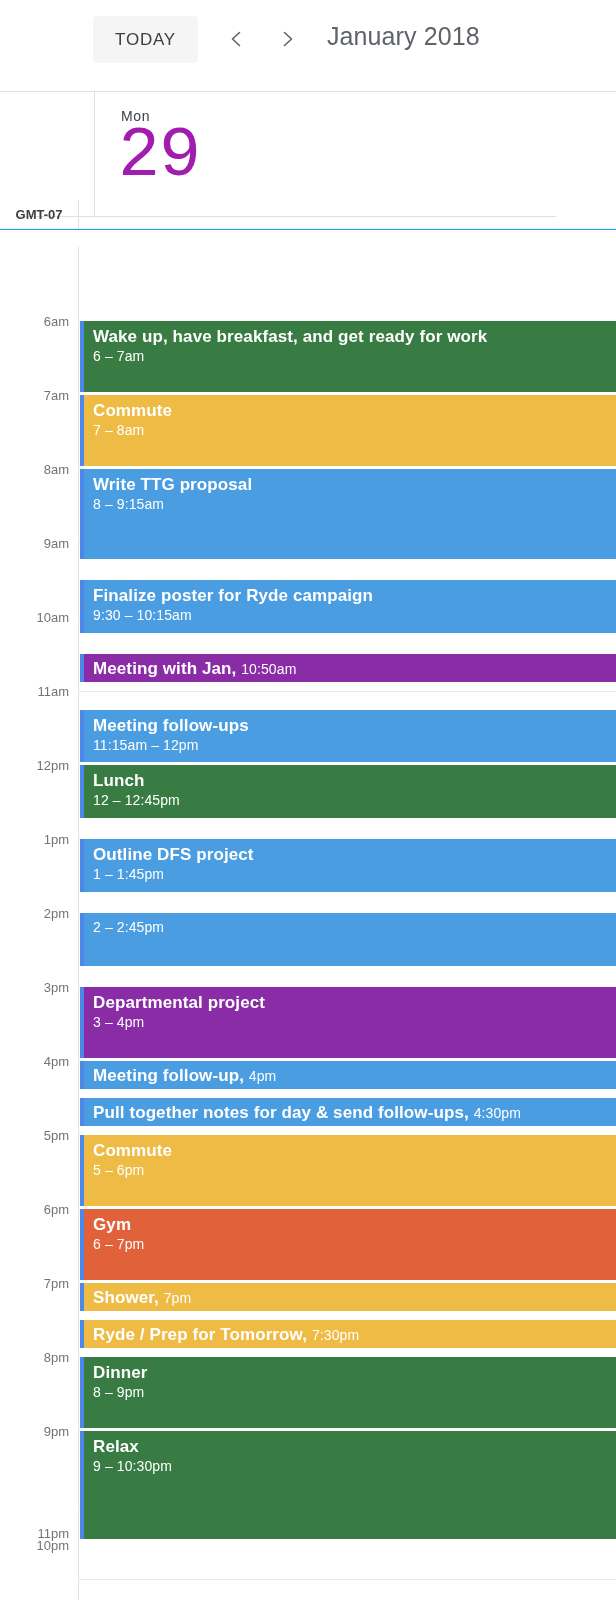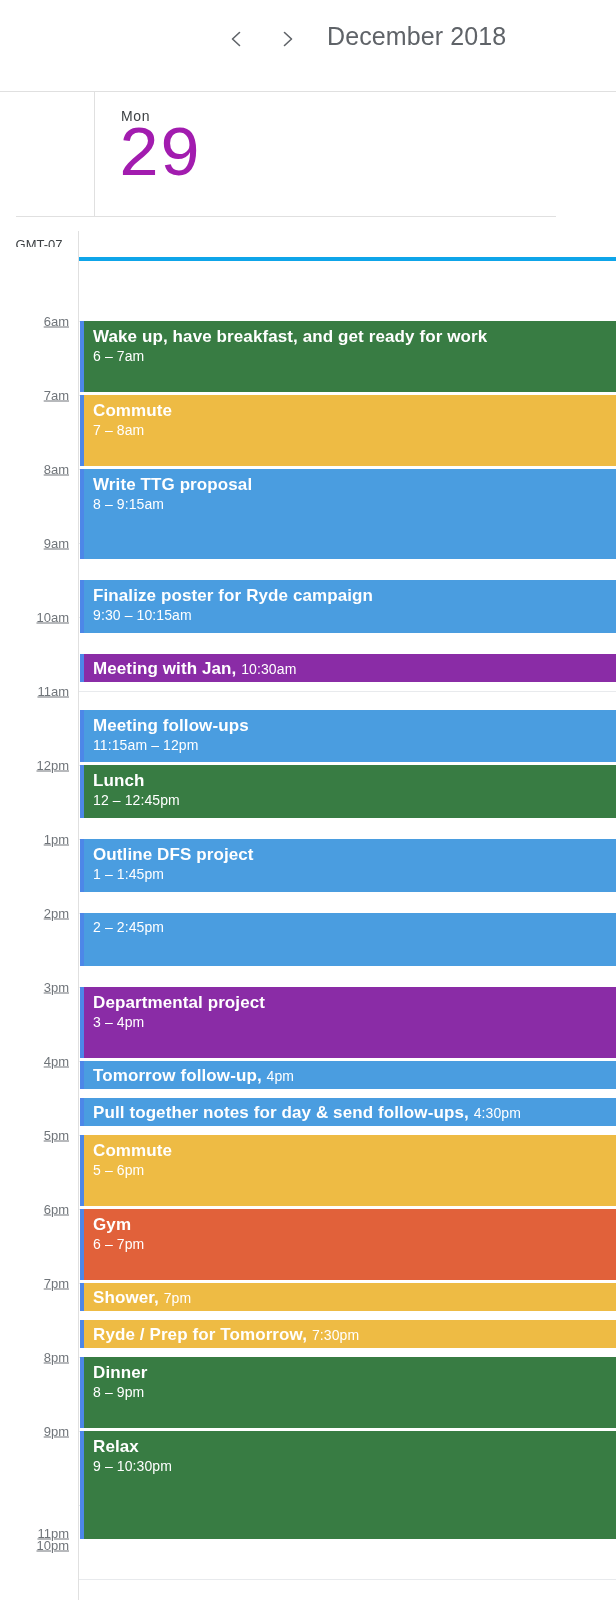--- a/index.html
+++ b/index.html
@@ -98,24 +98,25 @@
     font-weight: 400;
     color: #a21caf;
     line-height: 1;
     letter-spacing: -1px;
     font-family: Liberation Mono, monospace;
   }
 
   
   #tz-row {
     position: absolute;
-    left: 0; top: 231px;
+    left: 0; top: 200px;
     width: 616px; height: 30px;
-    border-bottom: 4px solid #0ea5e9;
-    box-sizing: border-box;
+    border-bottom: 1px solid #0ea5e9;
+    box-sizing: border-box;
+    font-weight: bold;
   }
   #tz-label {
     position: absolute;
     left: 0; top: 0;
     width: 79px; height: 100%;
     border-right: 1px solid #e0e0e0;
     box-sizing: border-box;
     display: flex;
     align-items: center;
     justify-content: center;
@@ -141,21 +142,20 @@
     z-index: 4;
   }
   .hour-label {
     position: absolute;
     right: 9px;
     font-size: 13px;
     color: #70757a;
     text-align: right;
     white-space: nowrap;
     transform: translateY(-50%);
-    text-decoration: underline;
   }
   .hour-line {
     position: absolute;
     left: 79px;
     right: 0;
     height: 0;
     border-top: 1px solid #e8eaed;
   }
   #events-layer {
     position: absolute;
@@ -205,34 +205,35 @@
     display: inline;
   }
   .event.compact {
     padding-top: 4px;
   }
 </style>
 </head>
 <body>
 
 <div id="toolbar">
+  <button id="today-button">TODAY</button>
 
   <div class="nav-arrow" id="prev-arrow">
     <svg width="20" height="20" viewBox="0 0 20 20" aria-hidden="true">
       <polyline points="12.5,3.5 5.5,10 12.5,16.5" fill="none" stroke="#5f6368" stroke-width="1.6" stroke-linecap="round" stroke-linejoin="round"></polyline>
     </svg>
   </div>
 
   <div class="nav-arrow" id="next-arrow">
     <svg width="20" height="20" viewBox="0 0 20 20" aria-hidden="true">
       <polyline points="7.5,3.5 14.5,10 7.5,16.5" fill="none" stroke="#5f6368" stroke-width="1.6" stroke-linecap="round" stroke-linejoin="round"></polyline>
     </svg>
   </div>
 
-  <div id="period-title">December 2018</div>
+  <div id="period-title">January 2018</div>
 </div>
 
 <div id="day-header-row">
   <div id="day-header-gutter"></div>
   <div id="day-header-cell">
     <div id="day-name">Mon</div>
     <div id="day-number">29</div>
   </div>
 </div>
 
@@ -280,29 +281,29 @@
       <div class="hour-line" style="top: 1184px;"></div>
       <div class="hour-line" style="top: 1258px;"></div>
       <div class="hour-line" style="top: 1332px;"></div>
     </div>
   <div id="events-layer">
       <div class="event" style="top: 74px; height: 71px; background: rgb(56, 124, 67); border-left-color: rgb(77, 135, 232);"><span class="ev-title">Wake up, have breakfast, and get ready for work</span><span class="ev-time">6 – 7am</span></div>
       <div class="event" style="top: 148px; height: 71px; background: rgb(238, 187, 68); border-left-color: rgb(77, 135, 232);"><span class="ev-title">Commute</span><span class="ev-time">7 – 8am</span></div>
       <div class="event" style="top: 222px; height: 89.5px; background: rgb(74, 157, 224); border-left-color: rgb(77, 135, 232);"><span class="ev-title">Write TTG proposal</span><span class="ev-time">8 – 9:15am</span></div>
       <div class="event" style="top: 333px; height: 52.5px; background: rgb(74, 157, 224); border-left-color: rgb(77, 135, 232);"><span class="ev-title">Finalize poster for Ryde campaign</span><span class="ev-time">9:30 – 10:15am</span></div>
       <div class="event compact" style="top: 407px; height: 28.08px; background: rgb(138, 44, 166); border-left-color: rgb(77, 135, 232);">
-        <div><span class="ev-title">Meeting with Jan</span><span class="ev-time">10:30am</span></div>
+        <div><span class="ev-title">Meeting with Jan</span><span class="ev-time">10:50am</span></div>
       </div>
       <div class="event" style="top: 462.5px; height: 52.5px; background: rgb(74, 157, 224); border-left-color: rgb(77, 135, 232);"><span class="ev-title">Meeting follow-ups</span><span class="ev-time">11:15am – 12pm</span></div>
       <div class="event" style="top: 518px; height: 52.5px; background: rgb(56, 124, 67); border-left-color: rgb(77, 135, 232);"><span class="ev-title">Lunch</span><span class="ev-time">12 – 12:45pm</span></div>
       <div class="event" style="top: 592px; height: 52.5px; background: rgb(74, 157, 224); border-left-color: rgb(77, 135, 232);"><span class="ev-title">Outline DFS project</span><span class="ev-time">1 – 1:45pm</span></div>
       <div class="event" style="top: 666px; height: 52.5px; background: rgb(74, 157, 224); border-left-color: rgb(77, 135, 232);"><span class="ev-time">2 – 2:45pm</span></div>
       <div class="event" style="top: 740px; height: 71px; background: rgb(138, 44, 166); border-left-color: rgb(77, 135, 232);"><span class="ev-title">Departmental project</span><span class="ev-time">3 – 4pm</span></div>
       <div class="event compact" style="top: 814px; height: 28.08px; background: rgb(74, 157, 224); border-left-color: rgb(77, 135, 232);">
-        <div><span class="ev-title">Tomorrow follow-up</span><span class="ev-time">4pm</span></div>
+        <div><span class="ev-title">Meeting follow-up</span><span class="ev-time">4pm</span></div>
       </div>
       <div class="event compact" style="top: 851px; height: 28.08px; background: rgb(74, 157, 224); border-left-color: rgb(77, 135, 232);">
         <div><span class="ev-title">Pull together notes for day &amp; send follow-ups</span><span class="ev-time">4:30pm</span></div>
       </div>
       <div class="event" style="top: 888px; height: 71px; background: rgb(238, 187, 68); border-left-color: rgb(77, 135, 232);"><span class="ev-title">Commute</span><span class="ev-time">5 – 6pm</span></div>
       <div class="event" style="top: 962px; height: 71px; background: rgb(225, 97, 58); border-left-color: rgb(77, 135, 232);"><span class="ev-title">Gym</span><span class="ev-time">6 – 7pm</span></div>
       <div class="event compact" style="top: 1036px; height: 28.08px; background: rgb(238, 187, 68); border-left-color: rgb(77, 135, 232);">
         <div><span class="ev-title">Shower</span><span class="ev-time">7pm</span></div>
       </div>
       <div class="event compact" style="top: 1073px; height: 28.08px; background: rgb(238, 187, 68); border-left-color: rgb(77, 135, 232);">

